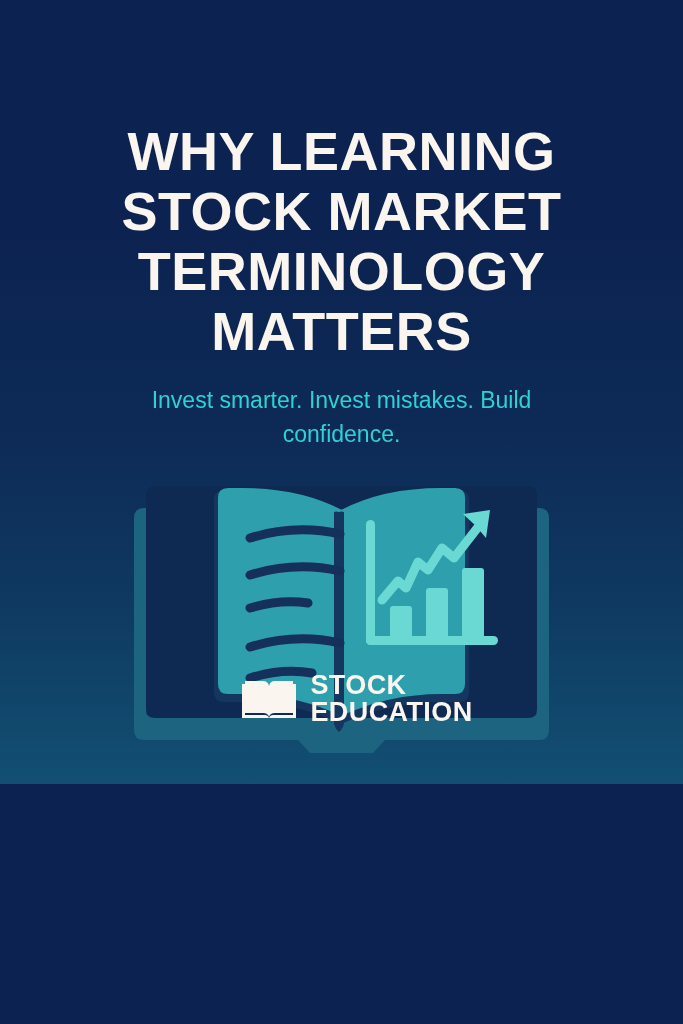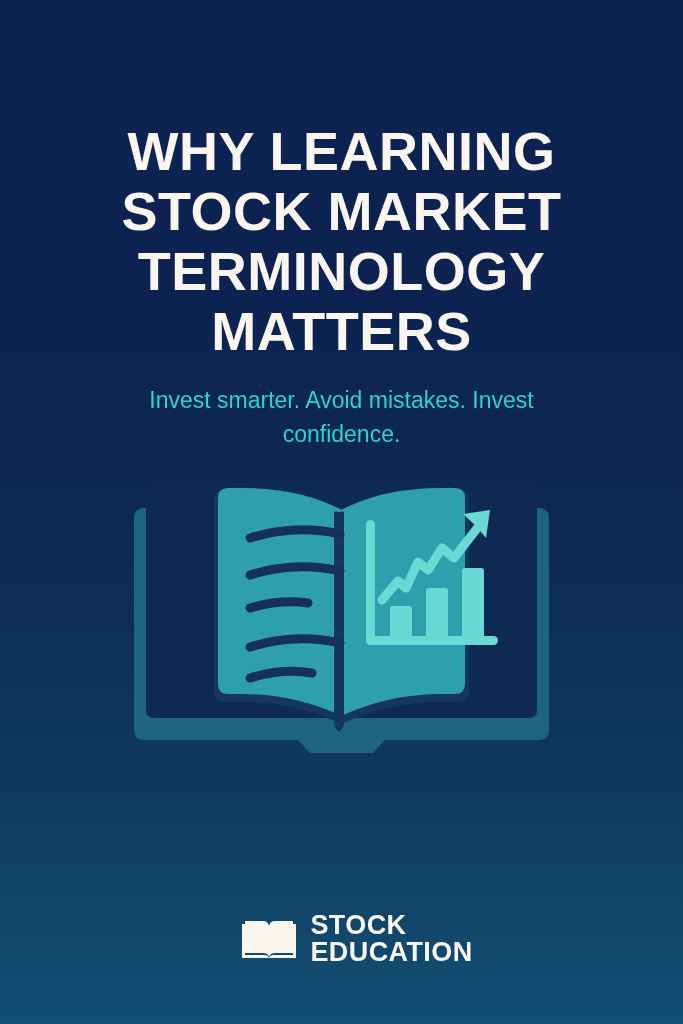--- a/index.html
+++ b/index.html
@@ -5,21 +5,21 @@
   * { margin:0; padding:0; box-sizing:border-box; }
   html, body { width:683px; height:1024px; }
   body {
     font-family: "Liberation Sans", sans-serif;
     background: #0c2250;
     overflow: hidden;
   }
   .poster {
     position: relative;
     width: 683px;
-    height: 1024px;
+    height: 784px;
     background: linear-gradient(180deg,
         #0c2250 0%,
         #0c2351 30%,
         #0d2a56 55%,
         #0f3a62 78%,
         #11496d 93%,
         #124f73 100%);
     overflow: hidden;
   }
 
@@ -84,21 +84,21 @@
   }
   .logo-line-2 { display:block;text-align:right; }
 </style>
 </head>
 <body>
 
 <div class="poster">
 
   <div class="title-block">
     <h1 class="poster-title">WHY LEARNING STOCK MARKET TERMINOLOGY MATTERS</h1>
-    <p class="poster-subtitle">Invest smarter. Avoid mistakes. Invest confidence.</p>
+    <p class="poster-subtitle">Invest smarter. Invest mistakes. Build confidence.</p>
   </div>
 
   <div class="book-wrap">
     <svg viewBox="0 0 431 290" xmlns="http://www.w3.org/2000/svg">
 
       <g>
         <path d="M8,40 q0-10 10-10 h64 v204 h-64 q-10,0 -10,-10 z" fill="#1d6480"></path>
         <path d="M423,40 q0-10 -10,-10 h-64 v204 h64 q10,0 10,-10 z" fill="#1d6480"></path>
         <path d="M8,224 h415 v28 q0,10 -10,10 h-154 l-12,13 h-63 l-12,-13 h-154 q-10,0 -10,-10 z" fill="#1d6480"></path>
       </g>

